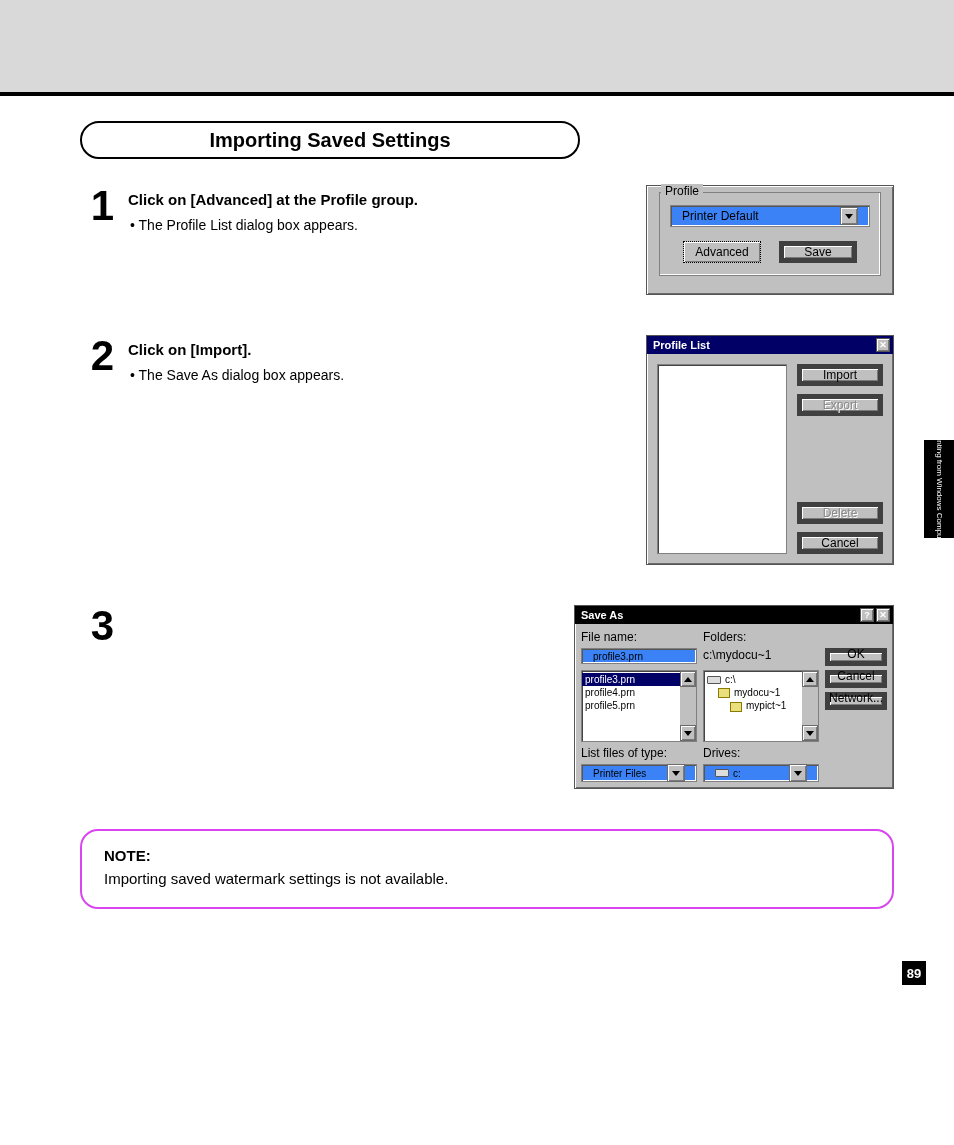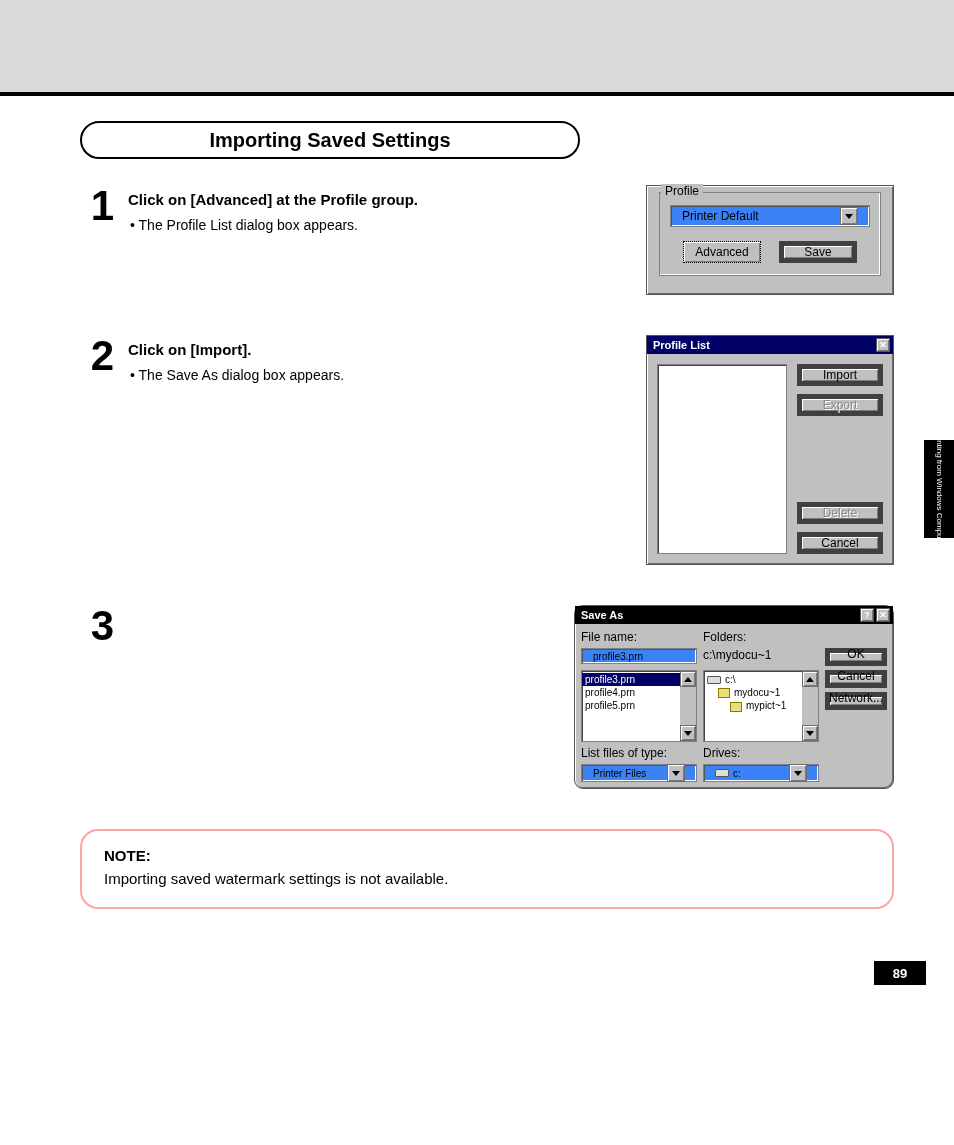--- a/index.html
+++ b/index.html
@@ -151,38 +151,38 @@
   .panel1 .row2 { display:flex; gap:18px; justify-content:center; margin-top:14px; }
 
   
   .panel2 { width: 248px; }
   .panel2-body { padding:10px; display:flex; gap:10px; }
   .panel2-list { width:130px; height:190px; }
   .panel2-btns { display:flex; flex-direction:column; gap:8px; flex:1; }
   .panel2-btns .spacer { flex:1; }
 
   
-  .panel3 { width: 320px; font-size:10px;border-radius:9px; }
+  .panel3 { width: 320px; font-size:10px; }
   .panel3-body { padding: 6px; }
   .panel3-grid { display:grid; grid-template-columns: 1fr 1fr 62px; gap:4px 6px; align-items:start; }
   .lbl { font-size:12px; }
   .panel3 .win-btn { min-width: 58px; height:18px; font-size:12px;align-items:flex-end; }
   .panel3 .win-combo { height:18px; font-size:10px; }
   .folder-icon { width:12px; height:10px; background:#eadf7d; border:1px solid #8a7a00; display:inline-block; margin-right:4px; vertical-align:middle;}
   .drive-icon { width:14px; height:8px; background:#ddd; border:1px solid #555; display:inline-block; margin-right:4px; vertical-align:middle; border-radius:1px;}
   .file-line { font-size:10px; padding:1px 3px; }
   .file-sel { background:#000066; color:#fff; }
   .panel3-listbox { height:72px; position:relative; display:flex; }
   .panel3-listbox .inner { flex:1; padding:2px 0; }
   .panel3-listbox .vsb { width:16px; background:#c0c0c0; display:flex; flex-direction:column; }
   .vsb-track { flex:1; background:#c0c0c0; }
 
   
   .note-box {
-    border: 2px solid #fca5a5;
+    border: 2px solid #d946ef;
     border-radius: 18px;
     padding: 16px 22px 20px 22px;
     margin-top: 18px;
   }
   .note-title { font-weight: bold; font-size: 15px; margin-bottom: 6px; }
   .note-body { font-size: 15px; }
 
   
   .side-tab {
     position: absolute;
@@ -202,21 +202,21 @@
     white-space: nowrap;
     text-align: center;
     line-height: 1.3;
   }
   .page-number {
     position: absolute;
     right: 28px;
     bottom: 14px;
     background: #000;
     color: #fff;
-    width: 52px; height: 24px;
+    width: 24px; height: 24px;
     font-size: 13px; font-weight: bold;
     display:flex;align-items:center;justify-content:center;
   }
   .footer-spacer { height: 80px; }
 </style>
 </head>
 <body>
 
 <div class="page">
   <div class="top-header"></div>

